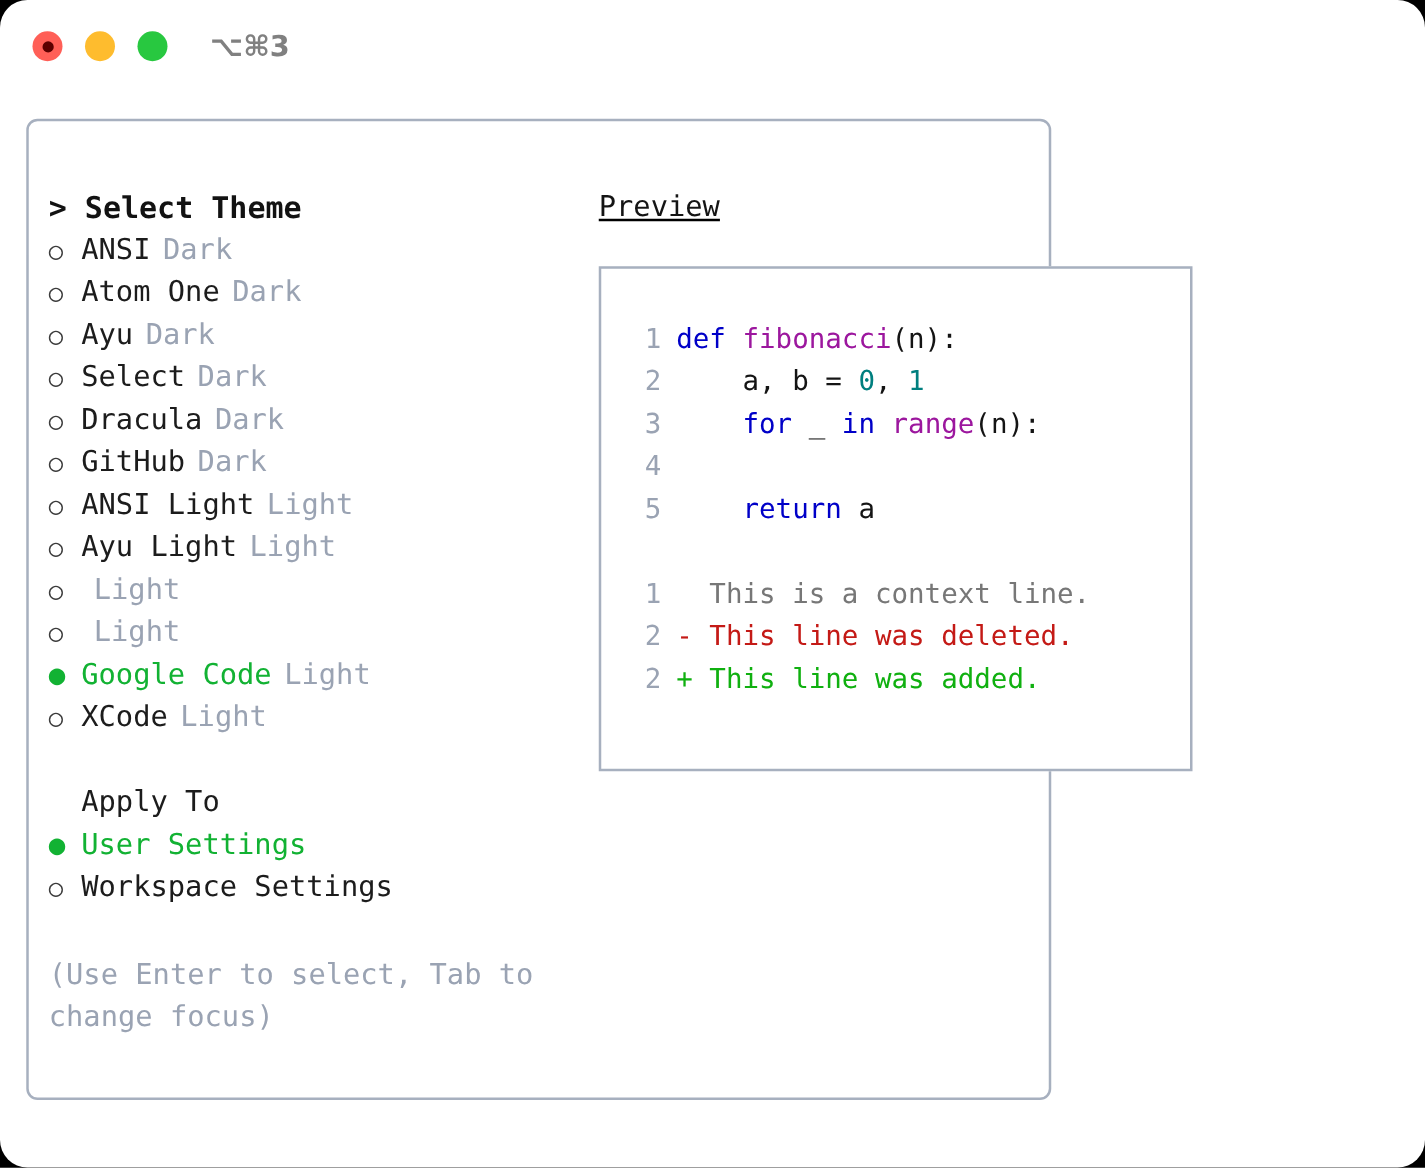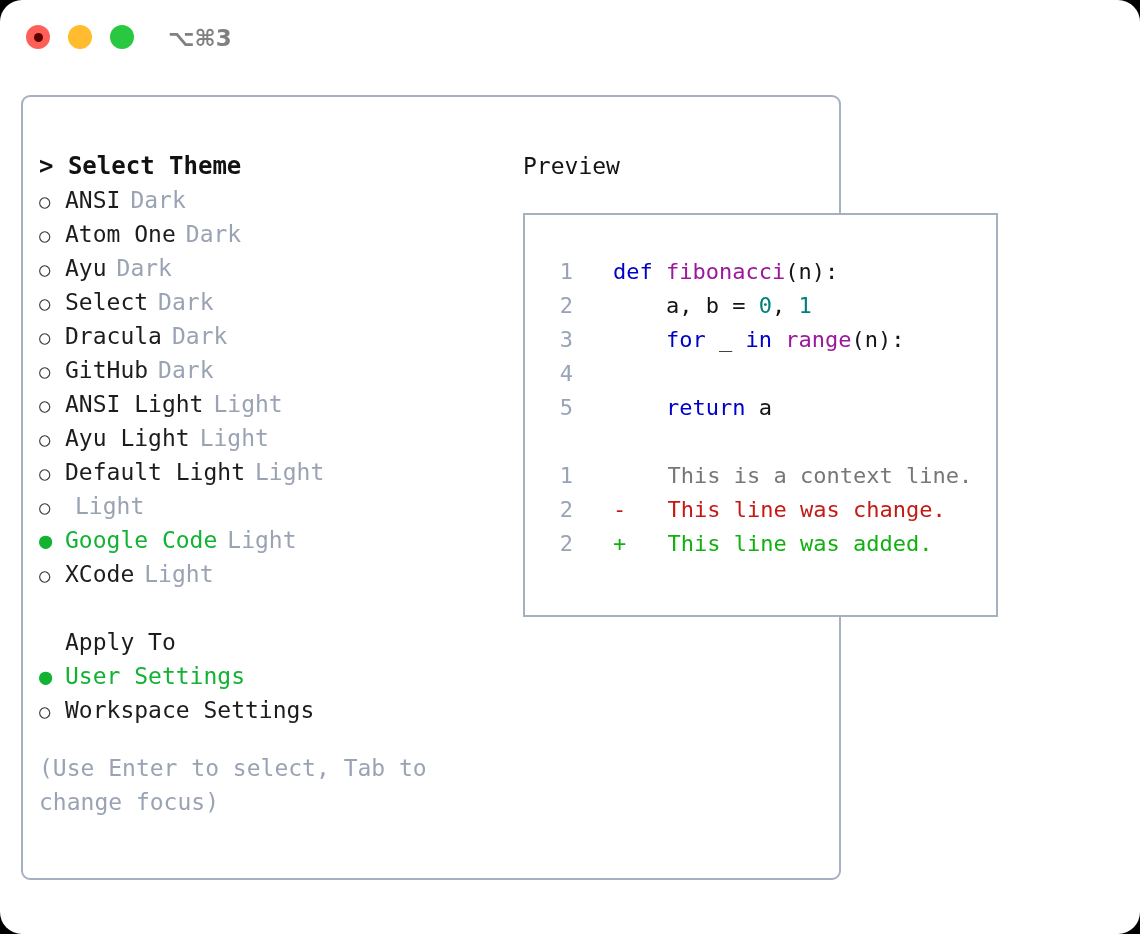--- a/index.html
+++ b/index.html
@@ -137,34 +137,35 @@
 
   .sub-head {
     font-size: 23px;
     color: #1c1c1c;
     line-height: 34px;
     padding-left: 26px;
     white-space: pre;
   }
 
   .hint {
-    margin-top: 24px;
+    margin-top: 36px;
     font-size: 23px;
     color: #9aa3b3;
     line-height: 34px;
     width: 420px;
     white-space: pre-wrap;
   }
 
   
   .right-col {
     position: absolute;
-    left: 500px;
+    left: 456px;
     top: 52px;
     width: 490px;
+    text-decoration: underline;
   }
   .preview-title {
     font-family: "DejaVu Sans Mono", monospace;
     font-size: 23px;
     color: #141414;
     line-height: 34px;
   }
   .code-box {
     margin-top: 30px;
     width: 475px;
@@ -189,21 +190,21 @@
     white-space: pre;
   }
   .lno {
     width: 32px;
     flex: 0 0 32px;
     text-align: right;
     color: #9aa3b3;
     font-size: 22px;
     padding-right: 12px;
   }
-  .ctext { white-space: pre; margin-left: 28px; }
+  .ctext { white-space: pre; }
 
   .kw  { color: #0000c8; }
   .fn  { color: #9c179e; }
   .num { color: #007f7f; }
   .pln { color: #141414; }
   .ctx { color: #777777; }
   .del { color: #c41a16; }
   .add { color: #10b010; }
 
   .blank-line { height: 34px; }
@@ -228,21 +229,21 @@
       <div class="list-head">&gt; Select Theme</div>
       <div id="theme-list">
           <div class="opt-row"><span class="marker">○</span><span class="opt-label">ANSI</span><span class="opt-mode">Dark</span></div>
           <div class="opt-row"><span class="marker">○</span><span class="opt-label">Atom One</span><span class="opt-mode">Dark</span></div>
           <div class="opt-row"><span class="marker">○</span><span class="opt-label">Ayu</span><span class="opt-mode">Dark</span></div>
           <div class="opt-row"><span class="marker">○</span><span class="opt-label">Select</span><span class="opt-mode">Dark</span></div>
           <div class="opt-row"><span class="marker">○</span><span class="opt-label">Dracula</span><span class="opt-mode">Dark</span></div>
           <div class="opt-row"><span class="marker">○</span><span class="opt-label">GitHub</span><span class="opt-mode">Dark</span></div>
           <div class="opt-row"><span class="marker">○</span><span class="opt-label">ANSI Light</span><span class="opt-mode">Light</span></div>
           <div class="opt-row"><span class="marker">○</span><span class="opt-label">Ayu Light</span><span class="opt-mode">Light</span></div>
-          <div class="opt-row"><span class="marker">○</span><span class="opt-label">Default Light</span><span class="opt-mode">Light</span></div>
+          <div class="opt-row"><span class="marker">○</span><span class="opt-mode">Light</span></div>
           <div class="opt-row"><span class="marker">○</span><span class="opt-mode">Light</span></div>
           <div class="opt-row selected"><span class="marker sel">●</span><span class="opt-label">Google Code</span><span class="opt-mode">Light</span></div>
           <div class="opt-row"><span class="marker">○</span><span class="opt-label">XCode</span><span class="opt-mode">Light</span></div>
         </div>
 
       <div class="section-gap"></div>
 
       <div class="sub-head">Apply To</div>
       <div id="apply-list">
           <div class="opt-row selected"><span class="marker sel">●</span><span class="opt-label">User Settings</span></div>
@@ -259,21 +260,21 @@
           <div id="code-lines">
               <div class="code-line"><span class="lno">1</span><span class="ctext"><span class="kw">def </span><span class="fn">fibonacci</span><span class="pln">(n):</span></span></div>
               <div class="code-line"><span class="lno">2</span><span class="ctext"><span class="pln">    a, b = </span><span class="num">0</span><span class="pln">, </span><span class="num">1</span></span></div>
               <div class="code-line"><span class="lno">3</span><span class="ctext"><span class="pln">    </span><span class="kw">for</span><span class="pln"> _ </span><span class="kw">in</span><span class="pln"> </span><span class="fn">range</span><span class="pln">(n):</span></span></div>
               <div class="code-line"><span class="lno">4</span></div>
               <div class="code-line"><span class="lno">5</span><span class="ctext"><span class="pln">    </span><span class="kw">return</span><span class="pln"> a</span></span></div>
             </div>
           <div class="blank-line"></div>
           <div id="diff-lines">
               <div class="code-line"><span class="lno">1</span><span class="ctext ctx"> </span><span class="ctext ctx"> This is a context line.</span></div>
-              <div class="code-line"><span class="lno">2</span><span class="ctext del">-</span><span class="ctext del"> This line was change.</span></div>
+              <div class="code-line"><span class="lno">2</span><span class="ctext del">-</span><span class="ctext del"> This line was deleted.</span></div>
               <div class="code-line"><span class="lno">2</span><span class="ctext add">+</span><span class="ctext add"> This line was added.</span></div>
             </div>
         </div>
       </div>
     </div>
 
   </div>
 </div>
 
 </body></html>

